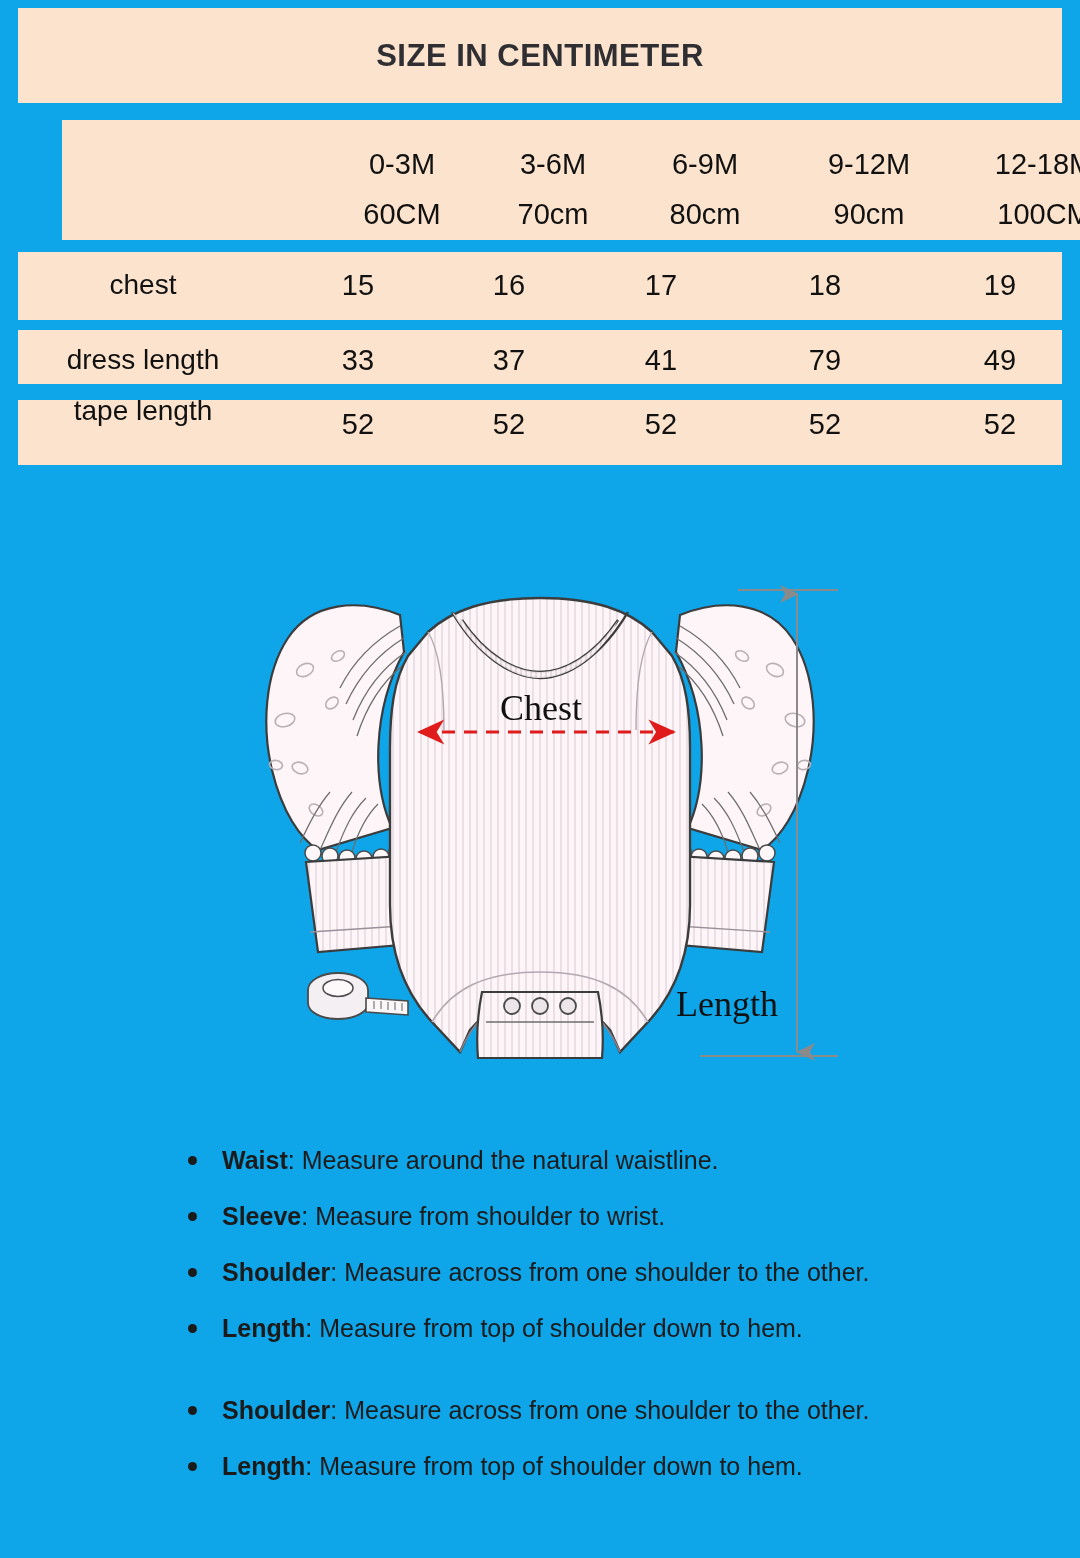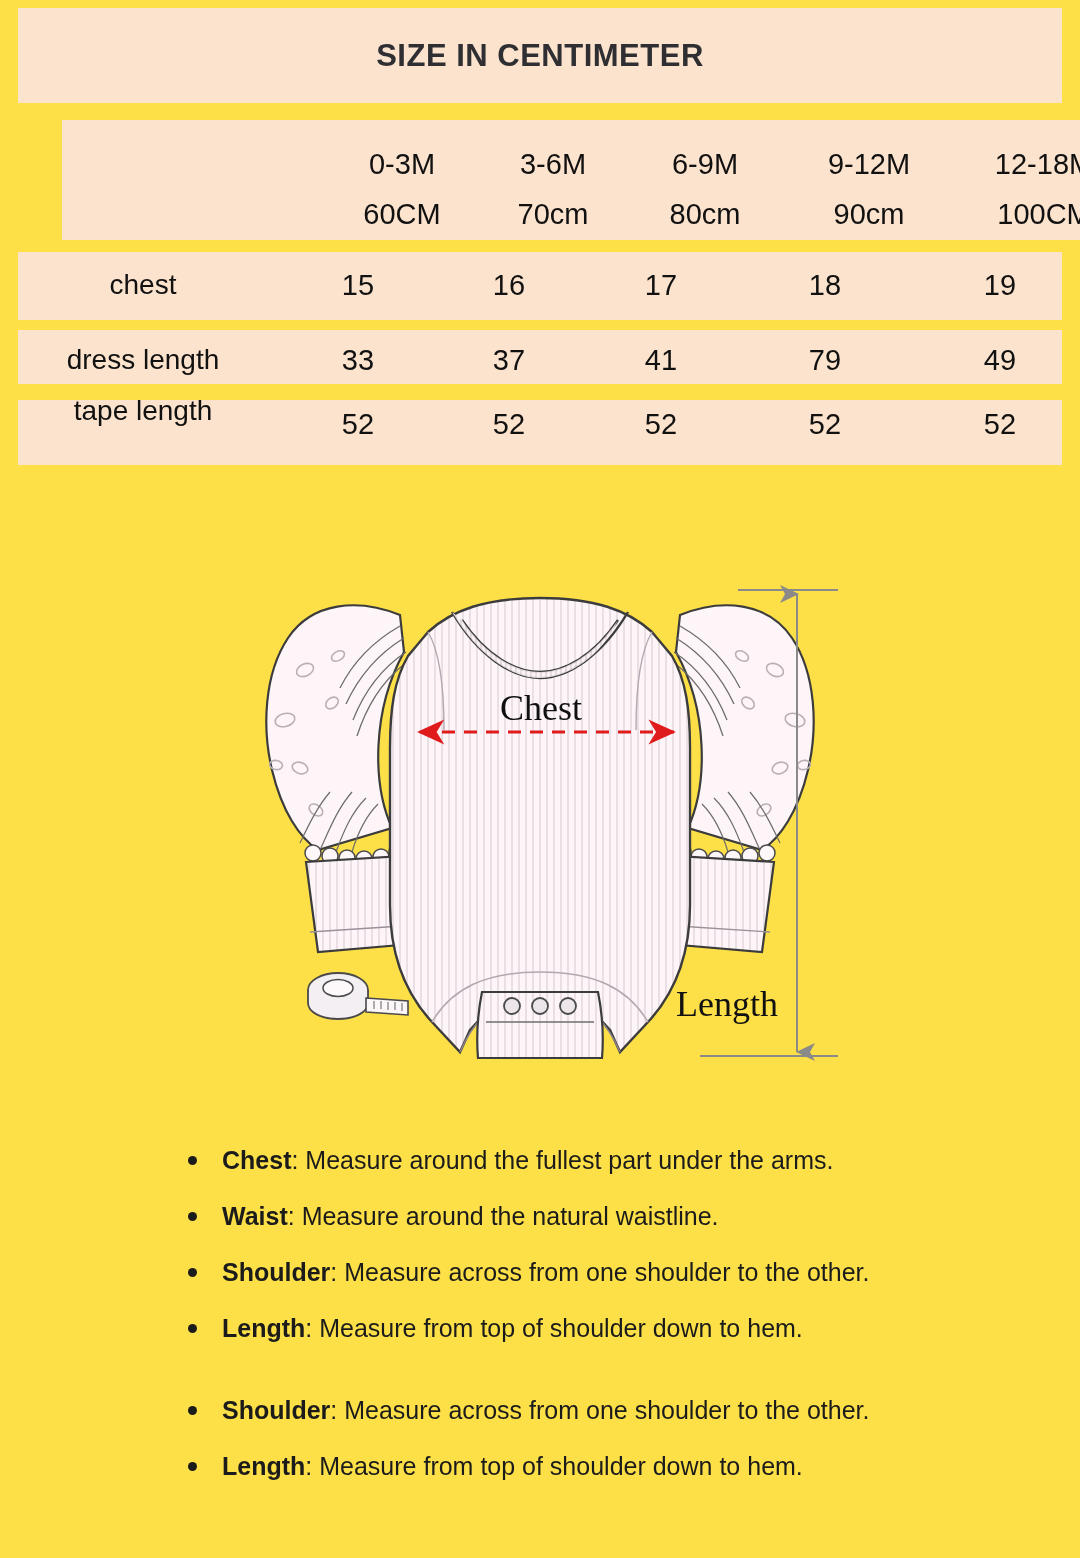--- a/index.html
+++ b/index.html
@@ -12,21 +12,21 @@
     background: #fdf2f7;
     font-family: "Liberation Sans", sans-serif;
     overflow: hidden;
     position: relative;
   }
 
   .page {
     position: relative;
     width: 1080px;
     height: 1558px;
-    background: #fde047;
+    background: #0ea5e9;
   }
 
   
   .band {
     position: absolute;
     left: 18px;
     width: 1044px;
     background: #fce3cd;
   }
 
@@ -350,28 +350,28 @@
         <line x1="700" y1="496" x2="838" y2="496" stroke-width="1.8"></line>
         <line x1="797" y1="34" x2="797" y2="492" stroke-width="2" marker-start="url(#gArrU)" marker-end="url(#gArrD)"></line>
       </g>
       <text x="676" y="456" font-family="'Liberation Serif', serif" font-size="36" fill="#111">Length</text>
     </svg>
   </div>
 
   <div class="bullets">
     <div class="bullet">
       <span class="dot"></span>
-      <span class="term">Chest</span><span>: Measure around the fullest part under the arms.</span>
-    </div>
-    <div class="bullet">
-      <span class="dot"></span>
       <span class="term">Waist</span><span>: Measure around the natural waistline.</span>
     </div>
     <div class="bullet">
       <span class="dot"></span>
+      <span class="term">Sleeve</span><span>: Measure from shoulder to wrist.</span>
+    </div>
+    <div class="bullet">
+      <span class="dot"></span>
       <span class="term">Shoulder</span><span>: Measure across from one shoulder to the other.</span>
     </div>
     <div class="bullet">
       <span class="dot"></span>
       <span class="term">Length</span><span>: Measure from top of shoulder down to hem.</span>
     </div>
     <div class="bullet gap">
       <span class="dot"></span>
       <span class="term">Shoulder</span><span>: Measure across from one shoulder to the other.</span>
     </div>

